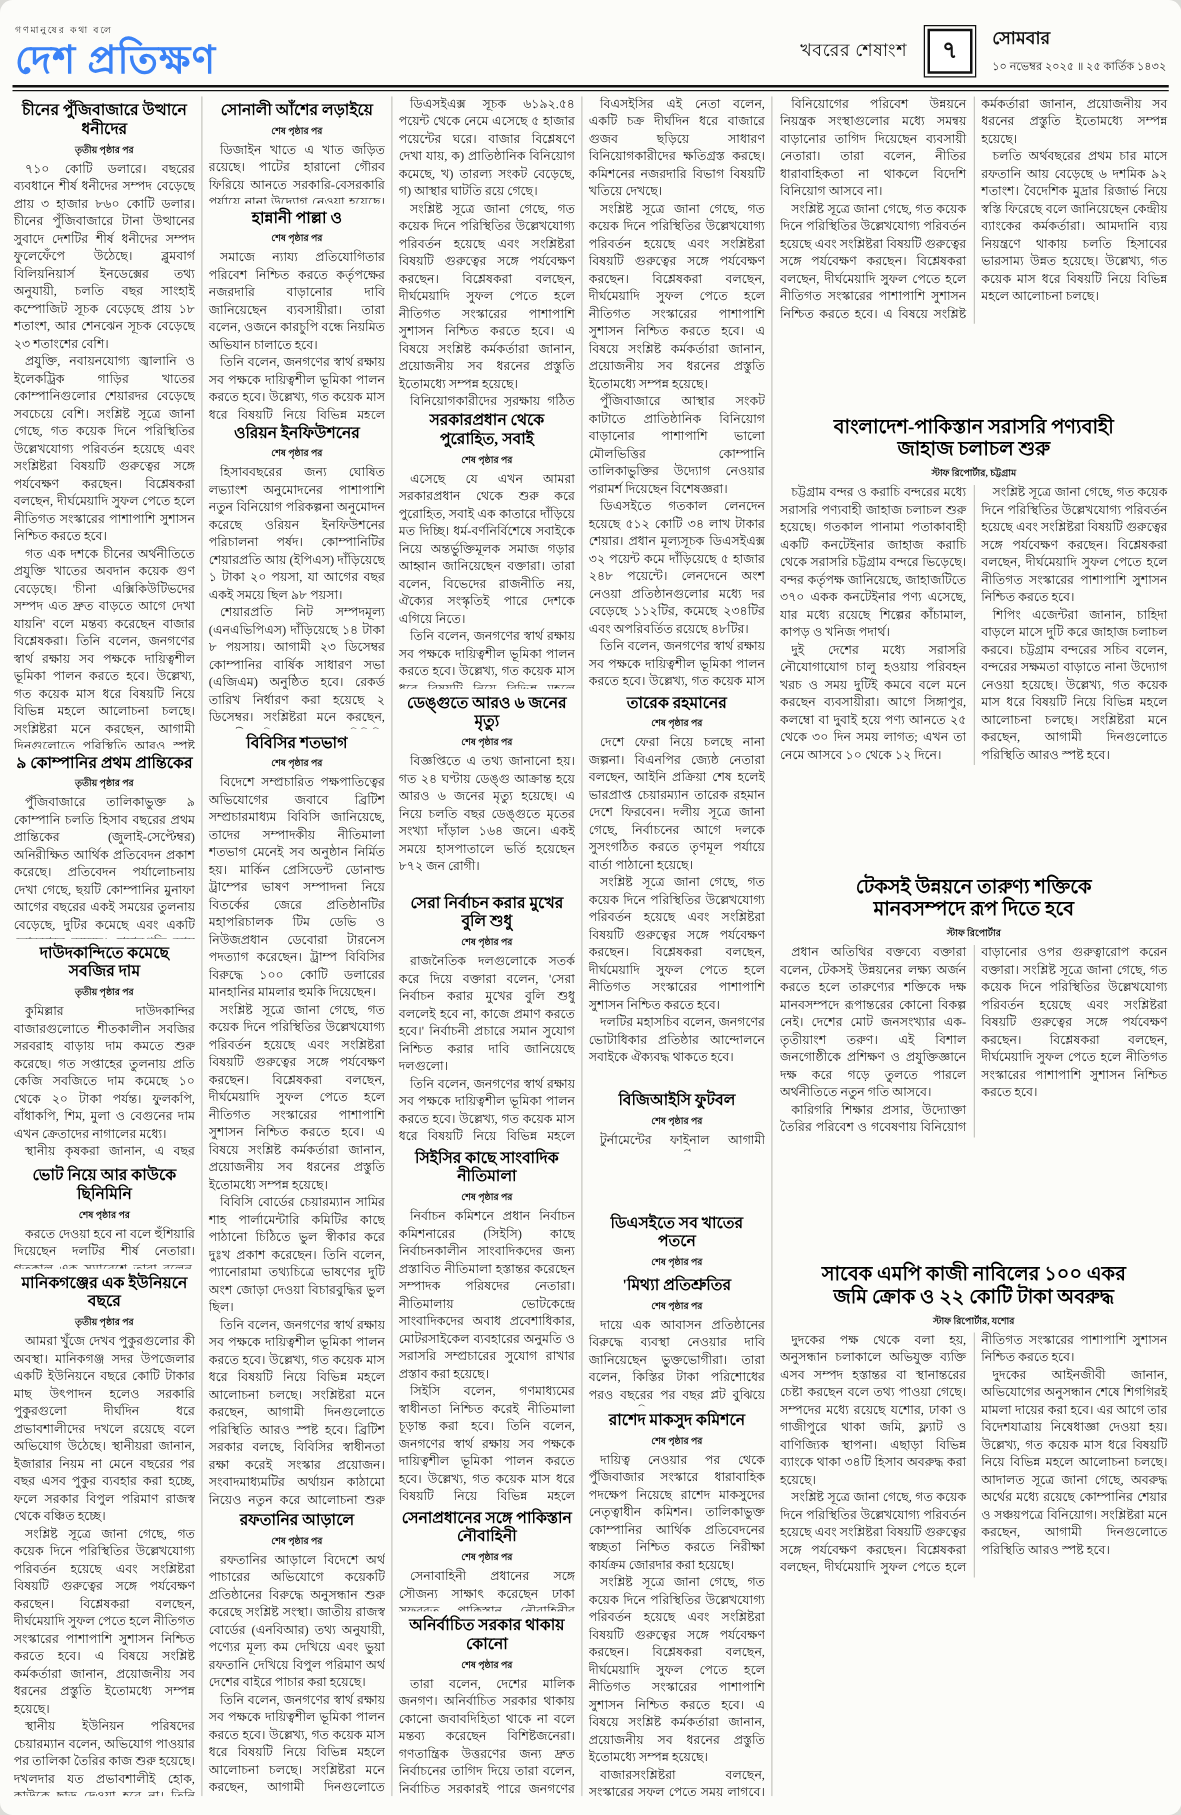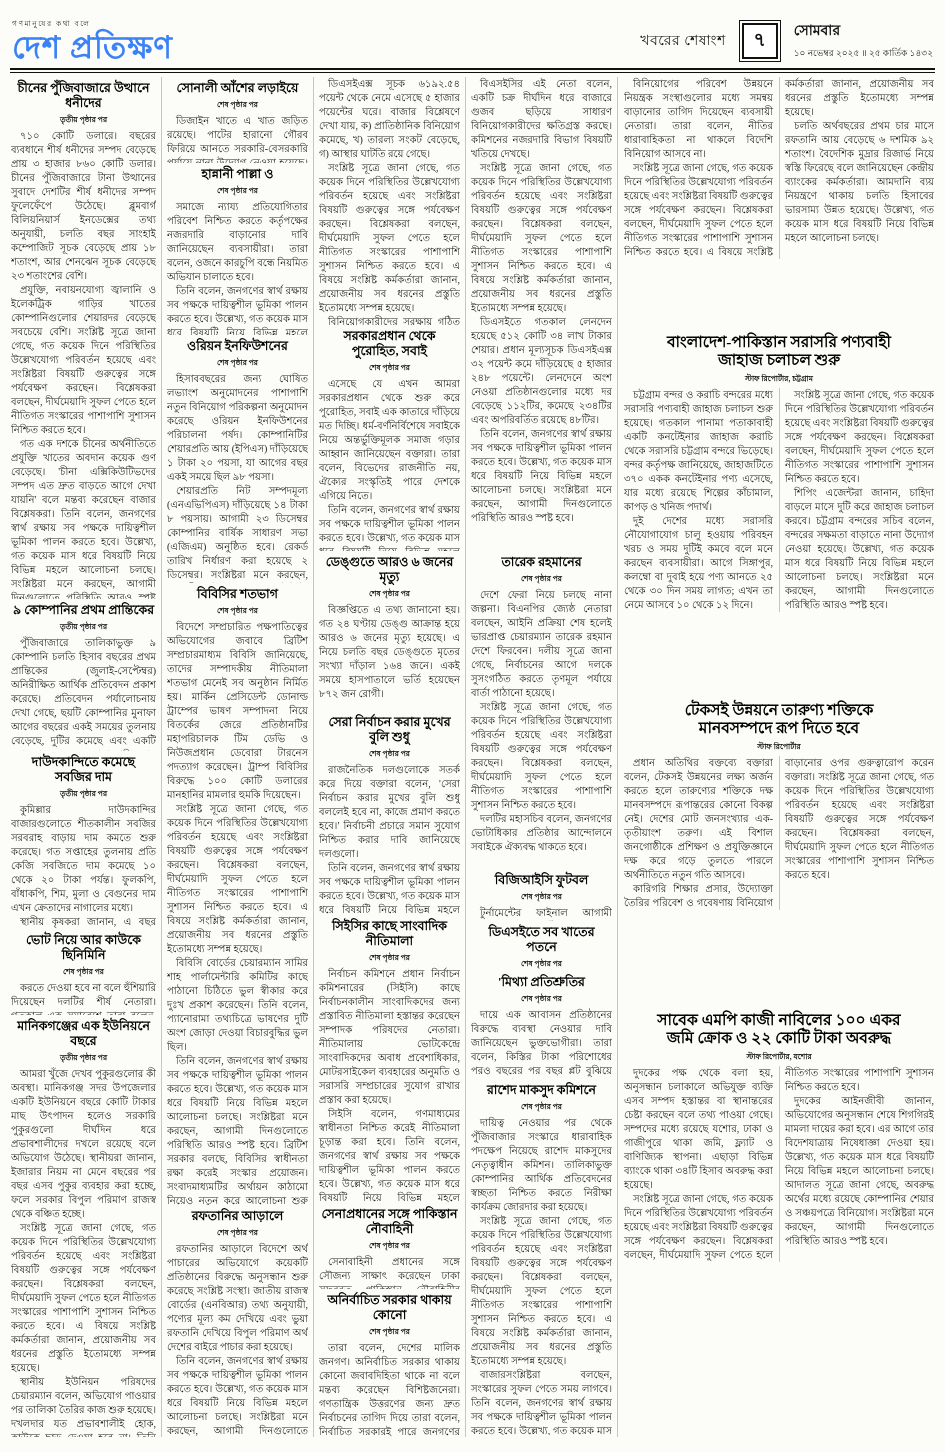--- a/index.html
+++ b/index.html
@@ -1,20 +1,20 @@
 <!DOCTYPE html>
 <html><head>
 <meta charset="utf-8">
 <style>
   * { margin:0; padding:0; box-sizing:border-box; }
   html,body { background:#dcdcd8; }
   .page {
     width:945px; height:1452px; margin:0 auto; background:#fcfcf9;
     font-family:"Liberation Serif","DejaVu Serif",serif; color:#141414;
-    padding:6px 10px 8px; overflow:hidden; position:relative;
+    padding:6px 10px 8px; overflow:hidden; position:relative;border-radius:10px;
   }
   
   .masthead-row { display:flex; align-items:flex-end; justify-content:space-between; height:62px; padding:2px 2px 5px; }
   .brand { display:flex; flex-direction:column; }
   .tagline { font-size:7.5px; letter-spacing:1.5px; color:#333; margin-bottom:2px; }
   .brand-name { font-size:31px; line-height:1; font-weight:bold; letter-spacing:1px; color:#3b82f6; }
   .head-right { display:flex; align-items:center; gap:16px; }
   .section-title { font-size:14px; font-weight:normal; letter-spacing:.5px; }
   .page-badge {
     width:36px; height:36px; border:2px solid #111; outline:1px solid #111; outline-offset:2px;
@@ -199,41 +199,42 @@
           <div class="body-text">
             <p>তারা বলেন, দেশের মালিক জনগণ। অনির্বাচিত সরকার থাকায় কোনো জবাবদিহিতা থাকে না বলে মন্তব্য করেছেন বিশিষ্টজনেরা। গণতান্ত্রিক উত্তরণের জন্য দ্রুত নির্বাচনের তাগিদ দিয়ে তারা বলেন, নির্বাচিত সরকারই পারে জনগণের প্রত্যাশা পূরণ করতে। সংশ্লিষ্টরা মনে করছেন, আগামী দিনগুলোতে পরিস্থিতি আরও স্পষ্ট হবে।</p>
           </div>
         </article>
       </section>
       <section class="col">
         <article class="article" style="height: 474px;">
           <div class="body-text">
             <p>বিএসইসির এই নেতা বলেন, একটি চক্র দীর্ঘদিন ধরে বাজারে গুজব ছড়িয়ে সাধারণ বিনিয়োগকারীদের ক্ষতিগ্রস্ত করছে। কমিশনের নজরদারি বিভাগ বিষয়টি খতিয়ে দেখছে।</p>
             <p>সংশ্লিষ্ট সূত্রে জানা গেছে, গত কয়েক দিনে পরিস্থিতির উল্লেখযোগ্য পরিবর্তন হয়েছে এবং সংশ্লিষ্টরা বিষয়টি গুরুত্বের সঙ্গে পর্যবেক্ষণ করছেন। বিশ্লেষকরা বলছেন, দীর্ঘমেয়াদি সুফল পেতে হলে নীতিগত সংস্কারের পাশাপাশি সুশাসন নিশ্চিত করতে হবে। এ বিষয়ে সংশ্লিষ্ট কর্মকর্তারা জানান, প্রয়োজনীয় সব ধরনের প্রস্তুতি ইতোমধ্যে সম্পন্ন হয়েছে।</p>
+            <p>পুঁজিবাজারে আস্থার সংকট কাটাতে প্রাতিষ্ঠানিক বিনিয়োগ বাড়ানোর পাশাপাশি ভালো মৌলভিত্তির কোম্পানি তালিকাভুক্তির উদ্যোগ নেওয়ার পরামর্শ দিয়েছেন বিশেষজ্ঞরা।</p>
             <p>ডিএসইতে গতকাল লেনদেন হয়েছে ৫১২ কোটি ৩৪ লাখ টাকার শেয়ার। প্রধান মূল্যসূচক ডিএসইএক্স ৩২ পয়েন্ট কমে দাঁড়িয়েছে ৫ হাজার ২৪৮ পয়েন্টে। লেনদেনে অংশ নেওয়া প্রতিষ্ঠানগুলোর মধ্যে দর বেড়েছে ১১২টির, কমেছে ২৩৪টির এবং অপরিবর্তিত রয়েছে ৪৮টির।</p>
             <p>তিনি বলেন, জনগণের স্বার্থ রক্ষায় সব পক্ষকে দায়িত্বশীল ভূমিকা পালন করতে হবে। উল্লেখ্য, গত কয়েক মাস ধরে বিষয়টি নিয়ে বিভিন্ন মহলে আলোচনা চলছে। সংশ্লিষ্টরা মনে করছেন, আগামী দিনগুলোতে পরিস্থিতি আরও স্পষ্ট হবে।</p>
           </div>
         </article>
         <article class="article" style="height: 318px;">
           <h2 class="headline">তারেক রহমানের</h2>
           <div class="continuation">শেষ পৃষ্ঠার পর</div>
           <div class="body-text">
             <p>দেশে ফেরা নিয়ে চলছে নানা জল্পনা। বিএনপির জ্যেষ্ঠ নেতারা বলছেন, আইনি প্রক্রিয়া শেষ হলেই ভারপ্রাপ্ত চেয়ারম্যান তারেক রহমান দেশে ফিরবেন। দলীয় সূত্রে জানা গেছে, নির্বাচনের আগে দলকে সুসংগঠিত করতে তৃণমূল পর্যায়ে বার্তা পাঠানো হয়েছে।</p>
             <p>সংশ্লিষ্ট সূত্রে জানা গেছে, গত কয়েক দিনে পরিস্থিতির উল্লেখযোগ্য পরিবর্তন হয়েছে এবং সংশ্লিষ্টরা বিষয়টি গুরুত্বের সঙ্গে পর্যবেক্ষণ করছেন। বিশ্লেষকরা বলছেন, দীর্ঘমেয়াদি সুফল পেতে হলে নীতিগত সংস্কারের পাশাপাশি সুশাসন নিশ্চিত করতে হবে।</p>
             <p>দলটির মহাসচিব বলেন, জনগণের ভোটাধিকার প্রতিষ্ঠার আন্দোলনে সবাইকে ঐক্যবদ্ধ থাকতে হবে।</p>
           </div>
         </article>
         <article class="article" style="height: 52px;">
           <h2 class="headline">বিজিআইসি ফুটবল</h2>
           <div class="continuation">শেষ পৃষ্ঠার পর</div>
           <div class="body-text">
             <p>টুর্নামেন্টের ফাইনাল আগামী শুক্রবার অনুষ্ঠিত হবে। সেমিফাইনালে মুখোমুখি হবে চার দল।</p>
           </div>
         </article>
-        <article class="article" style="height: 50px;">
+        <article class="article" style="height: 50px; margin-top: 46px;">
           <h2 class="headline">ডিএসইতে সব খাতের পতনে</h2>
           <div class="continuation">শেষ পৃষ্ঠার পর</div>
         </article>
         <article class="article" style="height: 108px;">
           <h2 class="headline">'মিথ্যা প্রতিশ্রুতির</h2>
           <div class="continuation">শেষ পৃষ্ঠার পর</div>
           <div class="body-text">
             <p>দায়ে এক আবাসন প্রতিষ্ঠানের বিরুদ্ধে ব্যবস্থা নেওয়ার দাবি জানিয়েছেন ভুক্তভোগীরা। তারা বলেন, কিস্তির টাকা পরিশোধের পরও বছরের পর বছর প্লট বুঝিয়ে দেওয়া হয়নি।</p>
           </div>
         </article>

